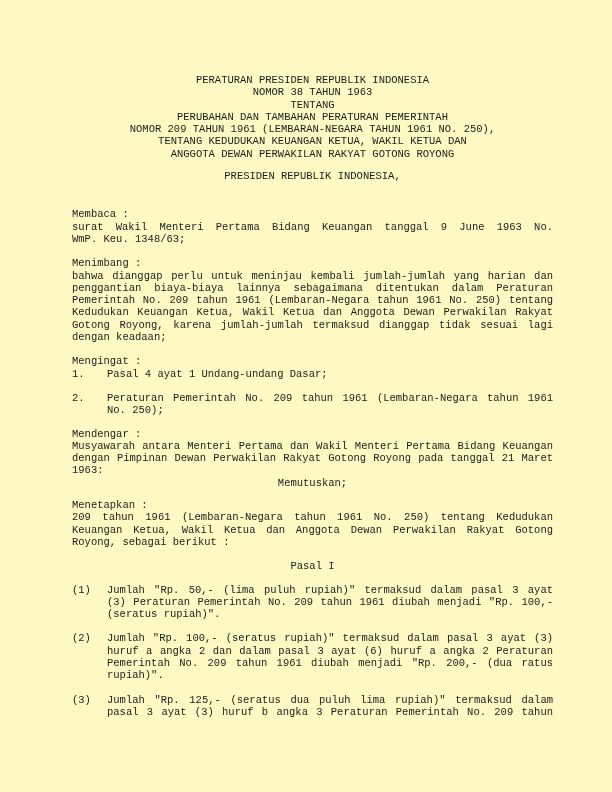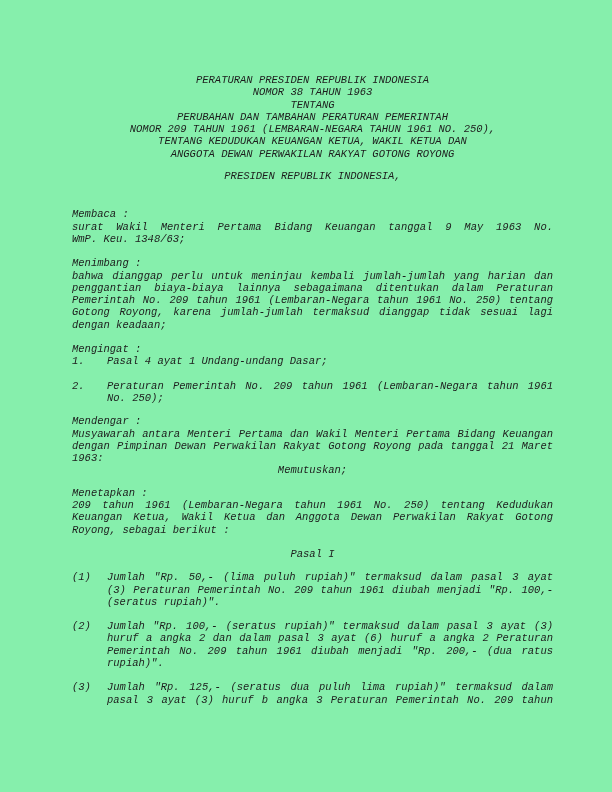--- a/index.html
+++ b/index.html
@@ -1,25 +1,24 @@
 <!DOCTYPE html>
 <html><head>
 <meta charset="utf-8">
 <style>
   html,body { margin:0; padding:0; background:#ffffff; }
   .page {
     position:relative;
     width:612px; height:792px;
-    background:#86efac;
+    background:#fef9c3;
     font-family:"Liberation Mono", monospace;
     font-size:10.5px;
     line-height:12.3px;
     color:#1c1c1c;
     overflow:hidden;
-    font-style:italic;
   }
   .inner { position:absolute; left:72px; top:74px; width:481px; }
   .ln { white-space:pre-wrap; min-height:12.3px; }
   .center { text-align:center; }
   
   .para .ln:not(:last-child),
   .items .body .ln:not(:last-child) {
     text-align:justify;
     text-align-last:justify;
   }
@@ -58,31 +57,32 @@
           <div class="ln">TENTANG KEDUDUKAN KEUANGAN KETUA, WAKIL KETUA DAN</div>
           <div class="ln">ANGGOTA DEWAN PERWAKILAN RAKYAT GOTONG ROYONG</div>
         </div>
     </div>
 
     <div id="presiden" class="ln center">PRESIDEN REPUBLIK INDONESIA,</div>
 
     <div class="sec" id="membaca">
       <div class="ln">Membaca :</div>
       <div class="para">
-          <div class="ln">surat Wakil Menteri Pertama Bidang Keuangan tanggal 9 May 1963 No.</div>
+          <div class="ln">surat Wakil Menteri Pertama Bidang Keuangan tanggal 9 June 1963 No.</div>
           <div class="ln">WmP. Keu. 1348/63;</div>
         </div>
     </div>
 
     <div class="sec" id="menimbang">
       <div class="ln">Menimbang :</div>
       <div class="para">
           <div class="ln">bahwa dianggap perlu untuk meninjau kembali jumlah-jumlah yang harian dan</div>
           <div class="ln">penggantian biaya-biaya lainnya sebagaimana ditentukan dalam Peraturan</div>
           <div class="ln">Pemerintah No. 209 tahun 1961 (Lembaran-Negara tahun 1961 No. 250) tentang</div>
+          <div class="ln">Kedudukan Keuangan Ketua, Wakil Ketua dan Anggota Dewan Perwakilan Rakyat</div>
           <div class="ln">Gotong Royong, karena jumlah-jumlah termaksud dianggap tidak sesuai lagi</div>
           <div class="ln">dengan keadaan;</div>
         </div>
     </div>
 
     <div class="sec" id="mengingat">
       <div class="ln">Mengingat :</div>
       <div class="items">
           <div class="hang">
             <div class="marker">1.</div>

